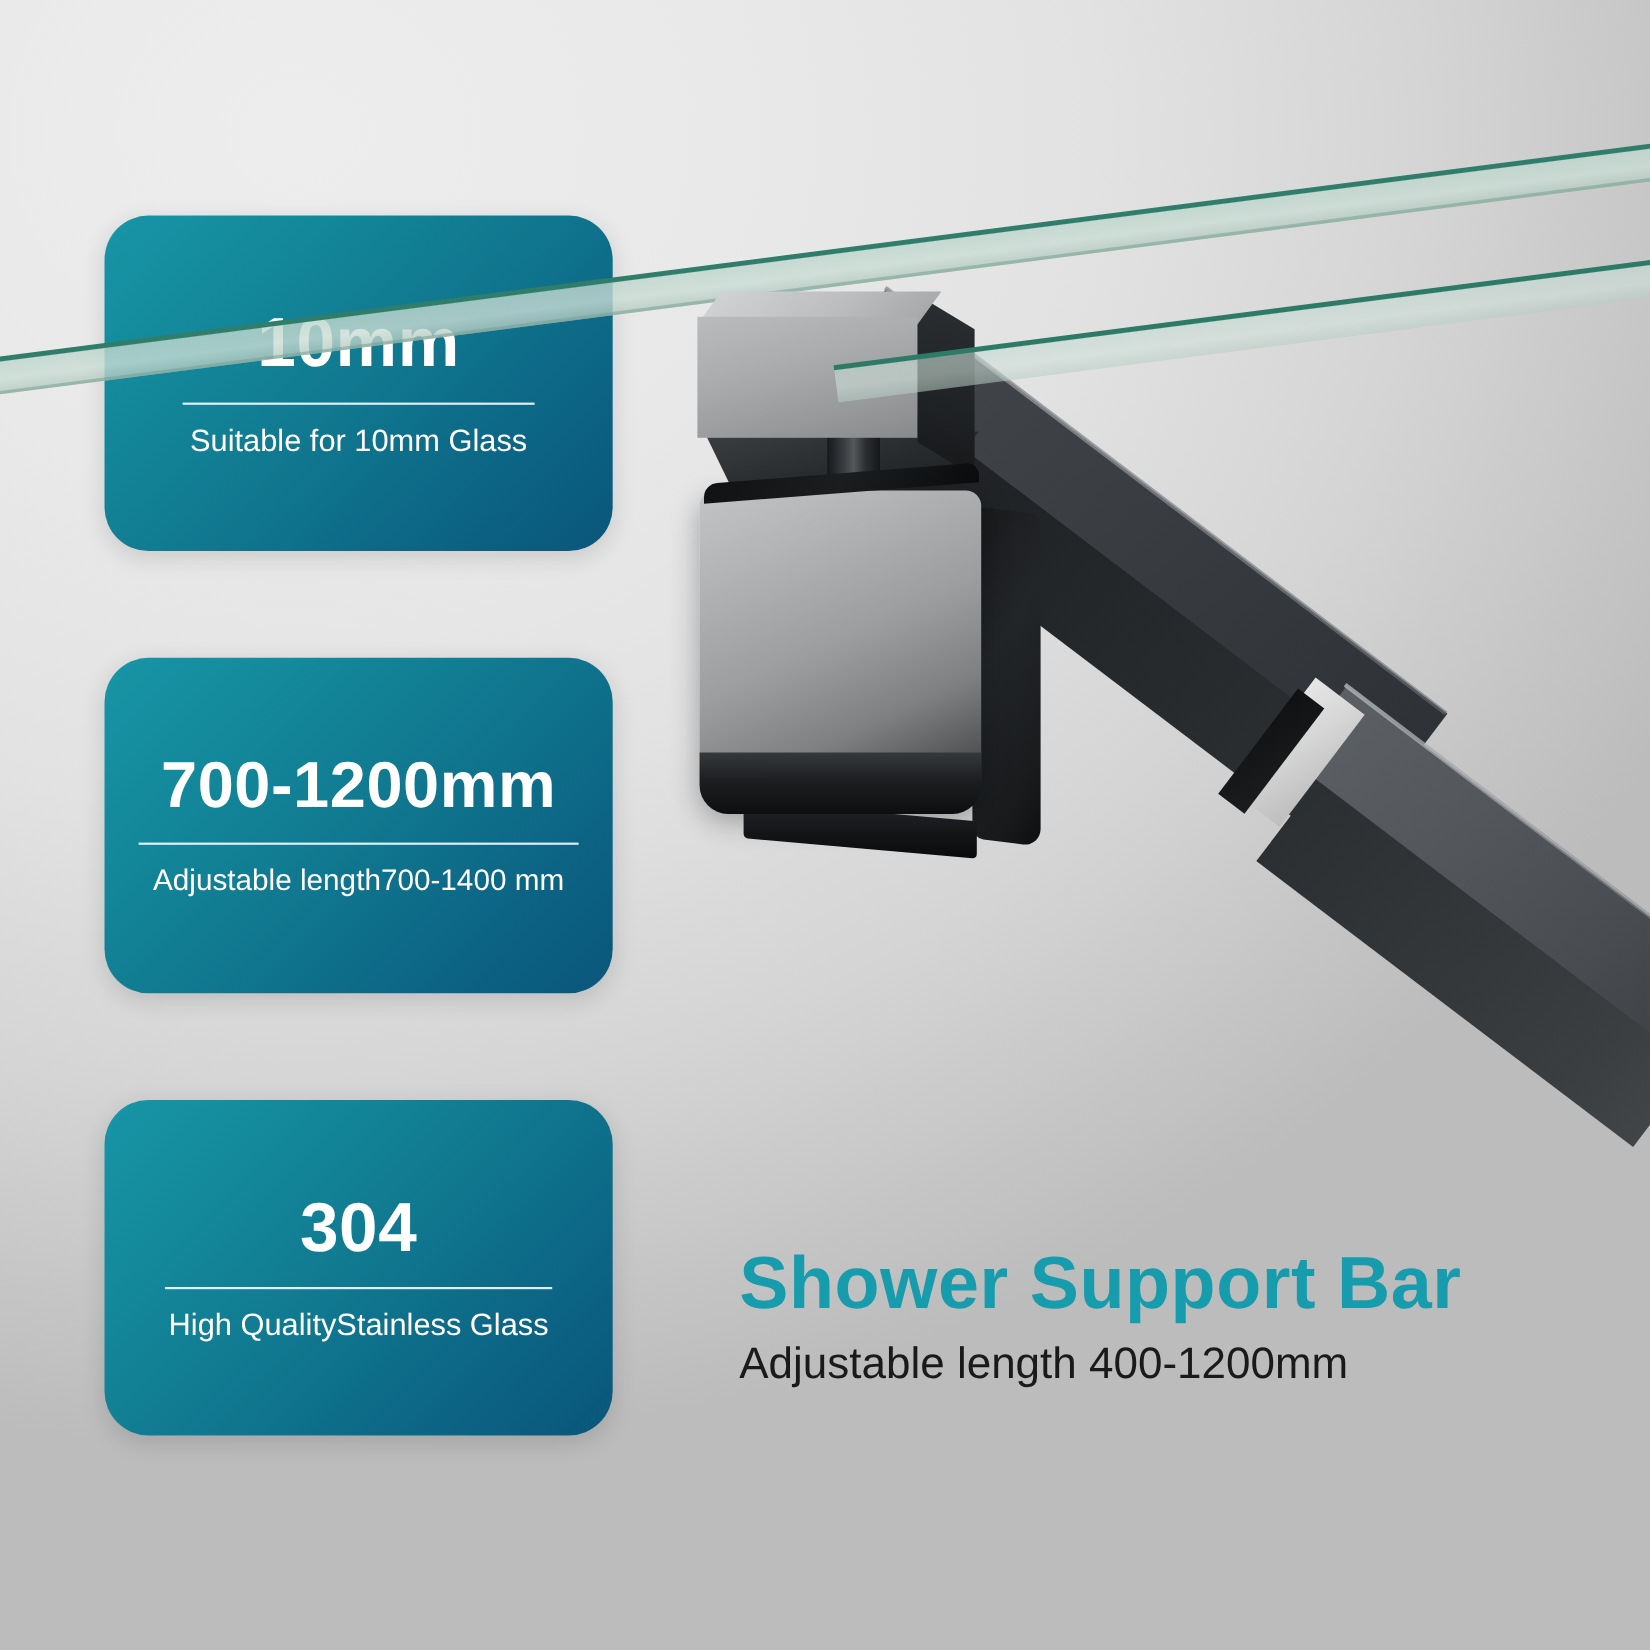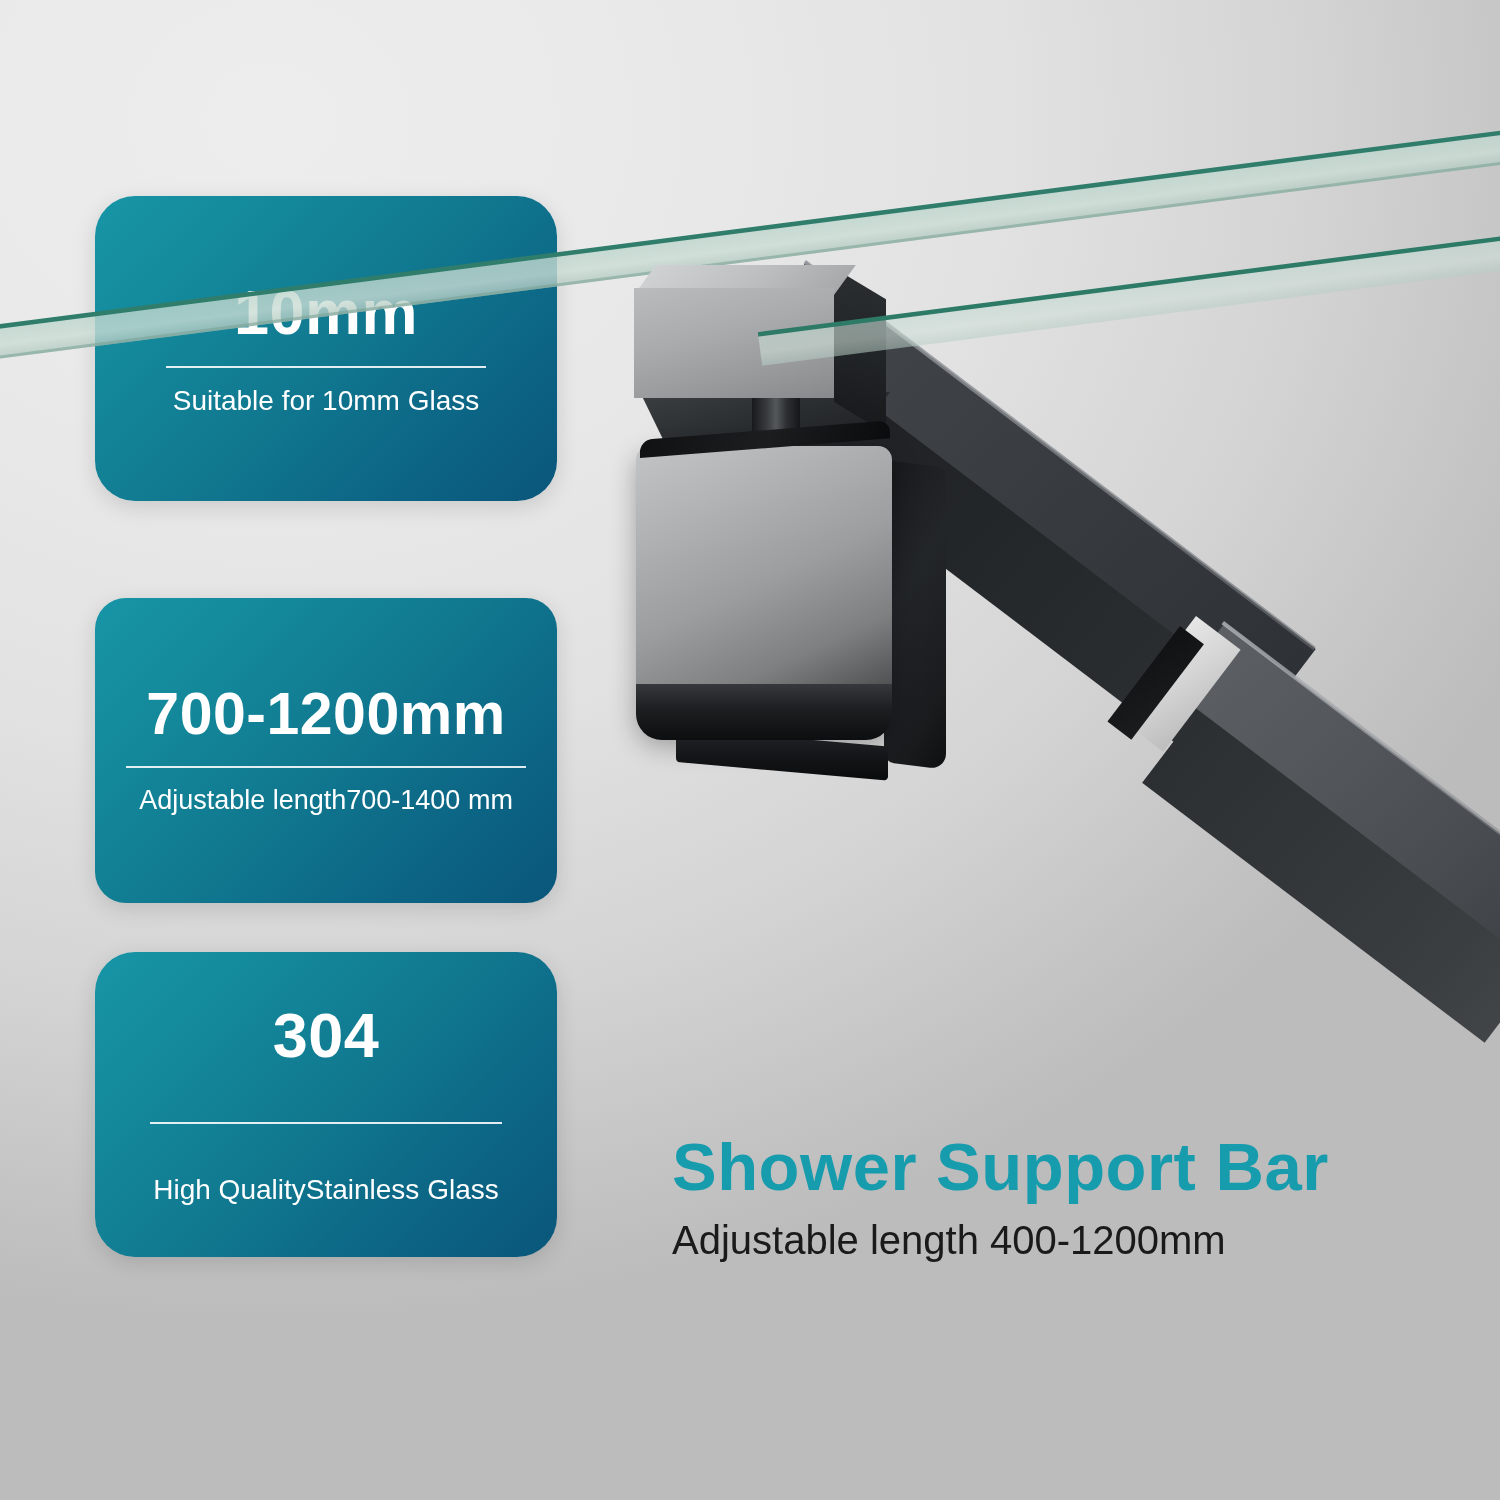--- a/index.html
+++ b/index.html
@@ -26,22 +26,22 @@
     height:305px;
     border-radius:40px;
     background:linear-gradient(135deg, #1795a6 0%, #148a9c 22%, #10778f 52%, #0c6484 78%, #0a567a 100%);
     box-shadow:0 6px 22px rgba(0,0,0,0.13);
     display:flex;
     flex-direction:column;
     align-items:center;
     justify-content:center;
   }
   .card-1 { top:196px; }
-  .card-2 { top:598px;border-radius:31px; }
-  .card-3 { top:952px;gap:33px; }
+  .card-2 { top:598px; }
+  .card-3 { top:1000px; }
 
   .card-value {
     color:#ffffff;
     font-weight:bold;
     line-height:1;
     letter-spacing:0.5px;
     text-align:center;
     white-space:nowrap;
   }
   .card-1 .card-value { font-size:63px; }

